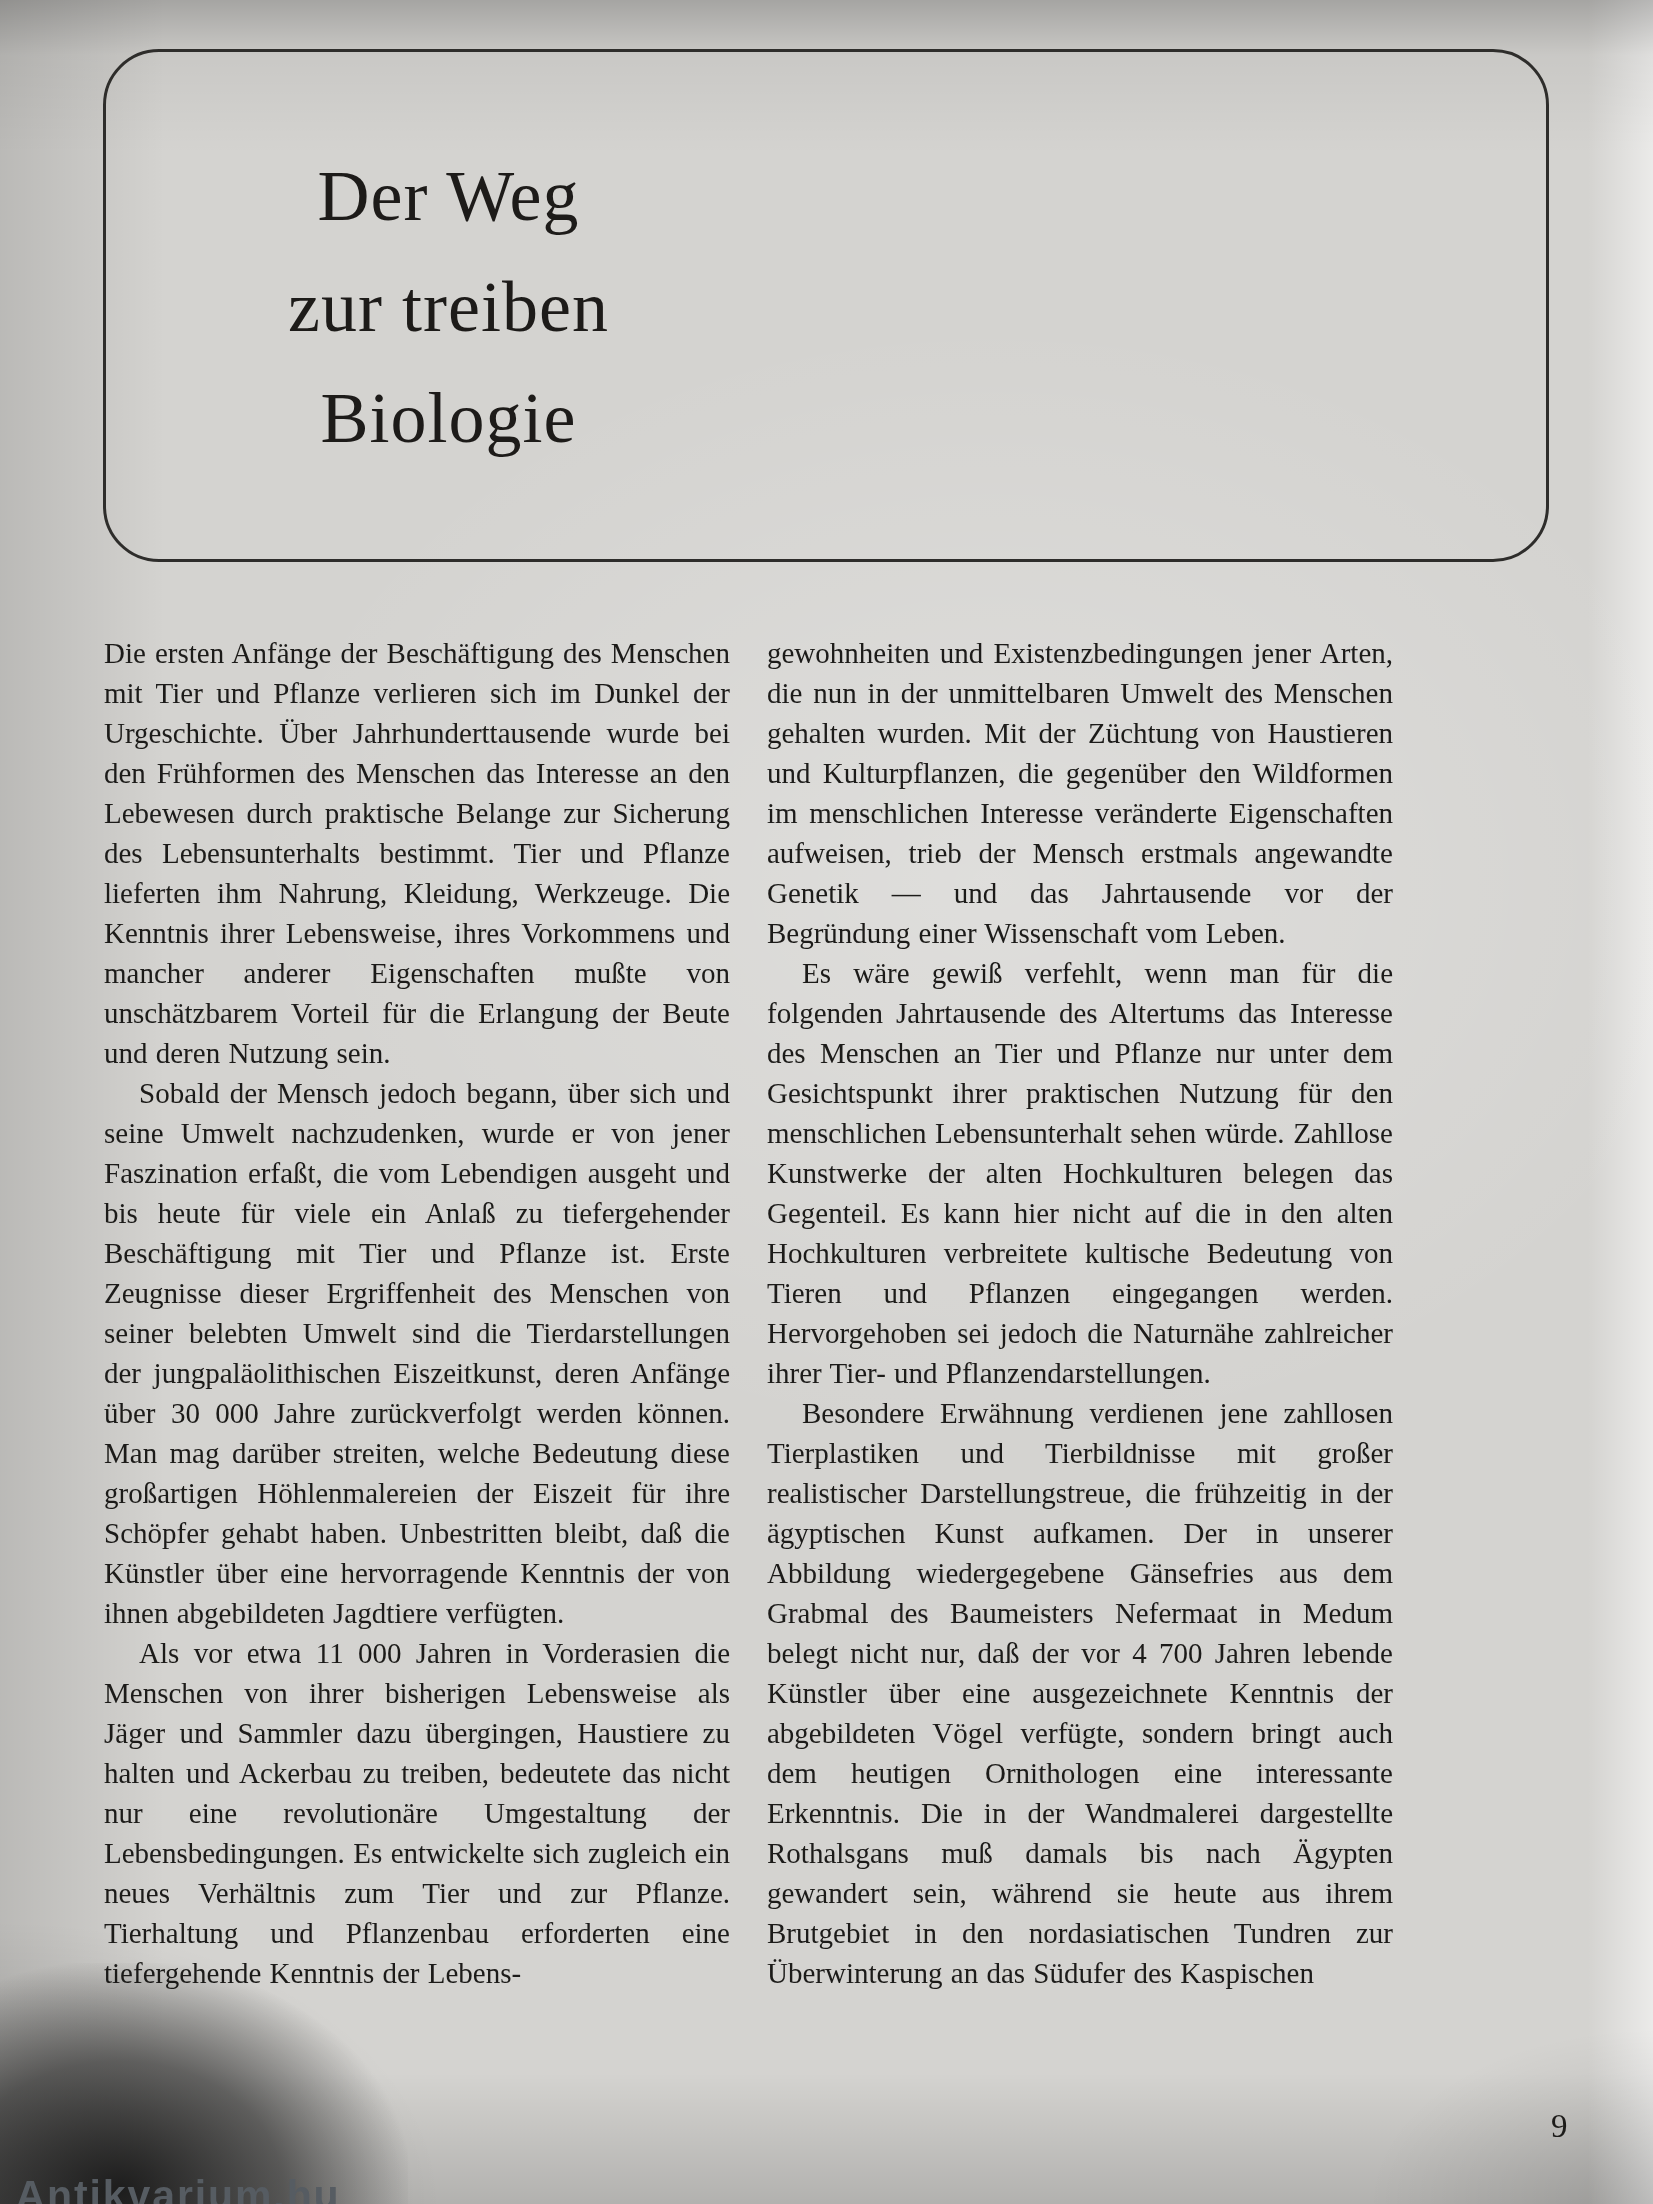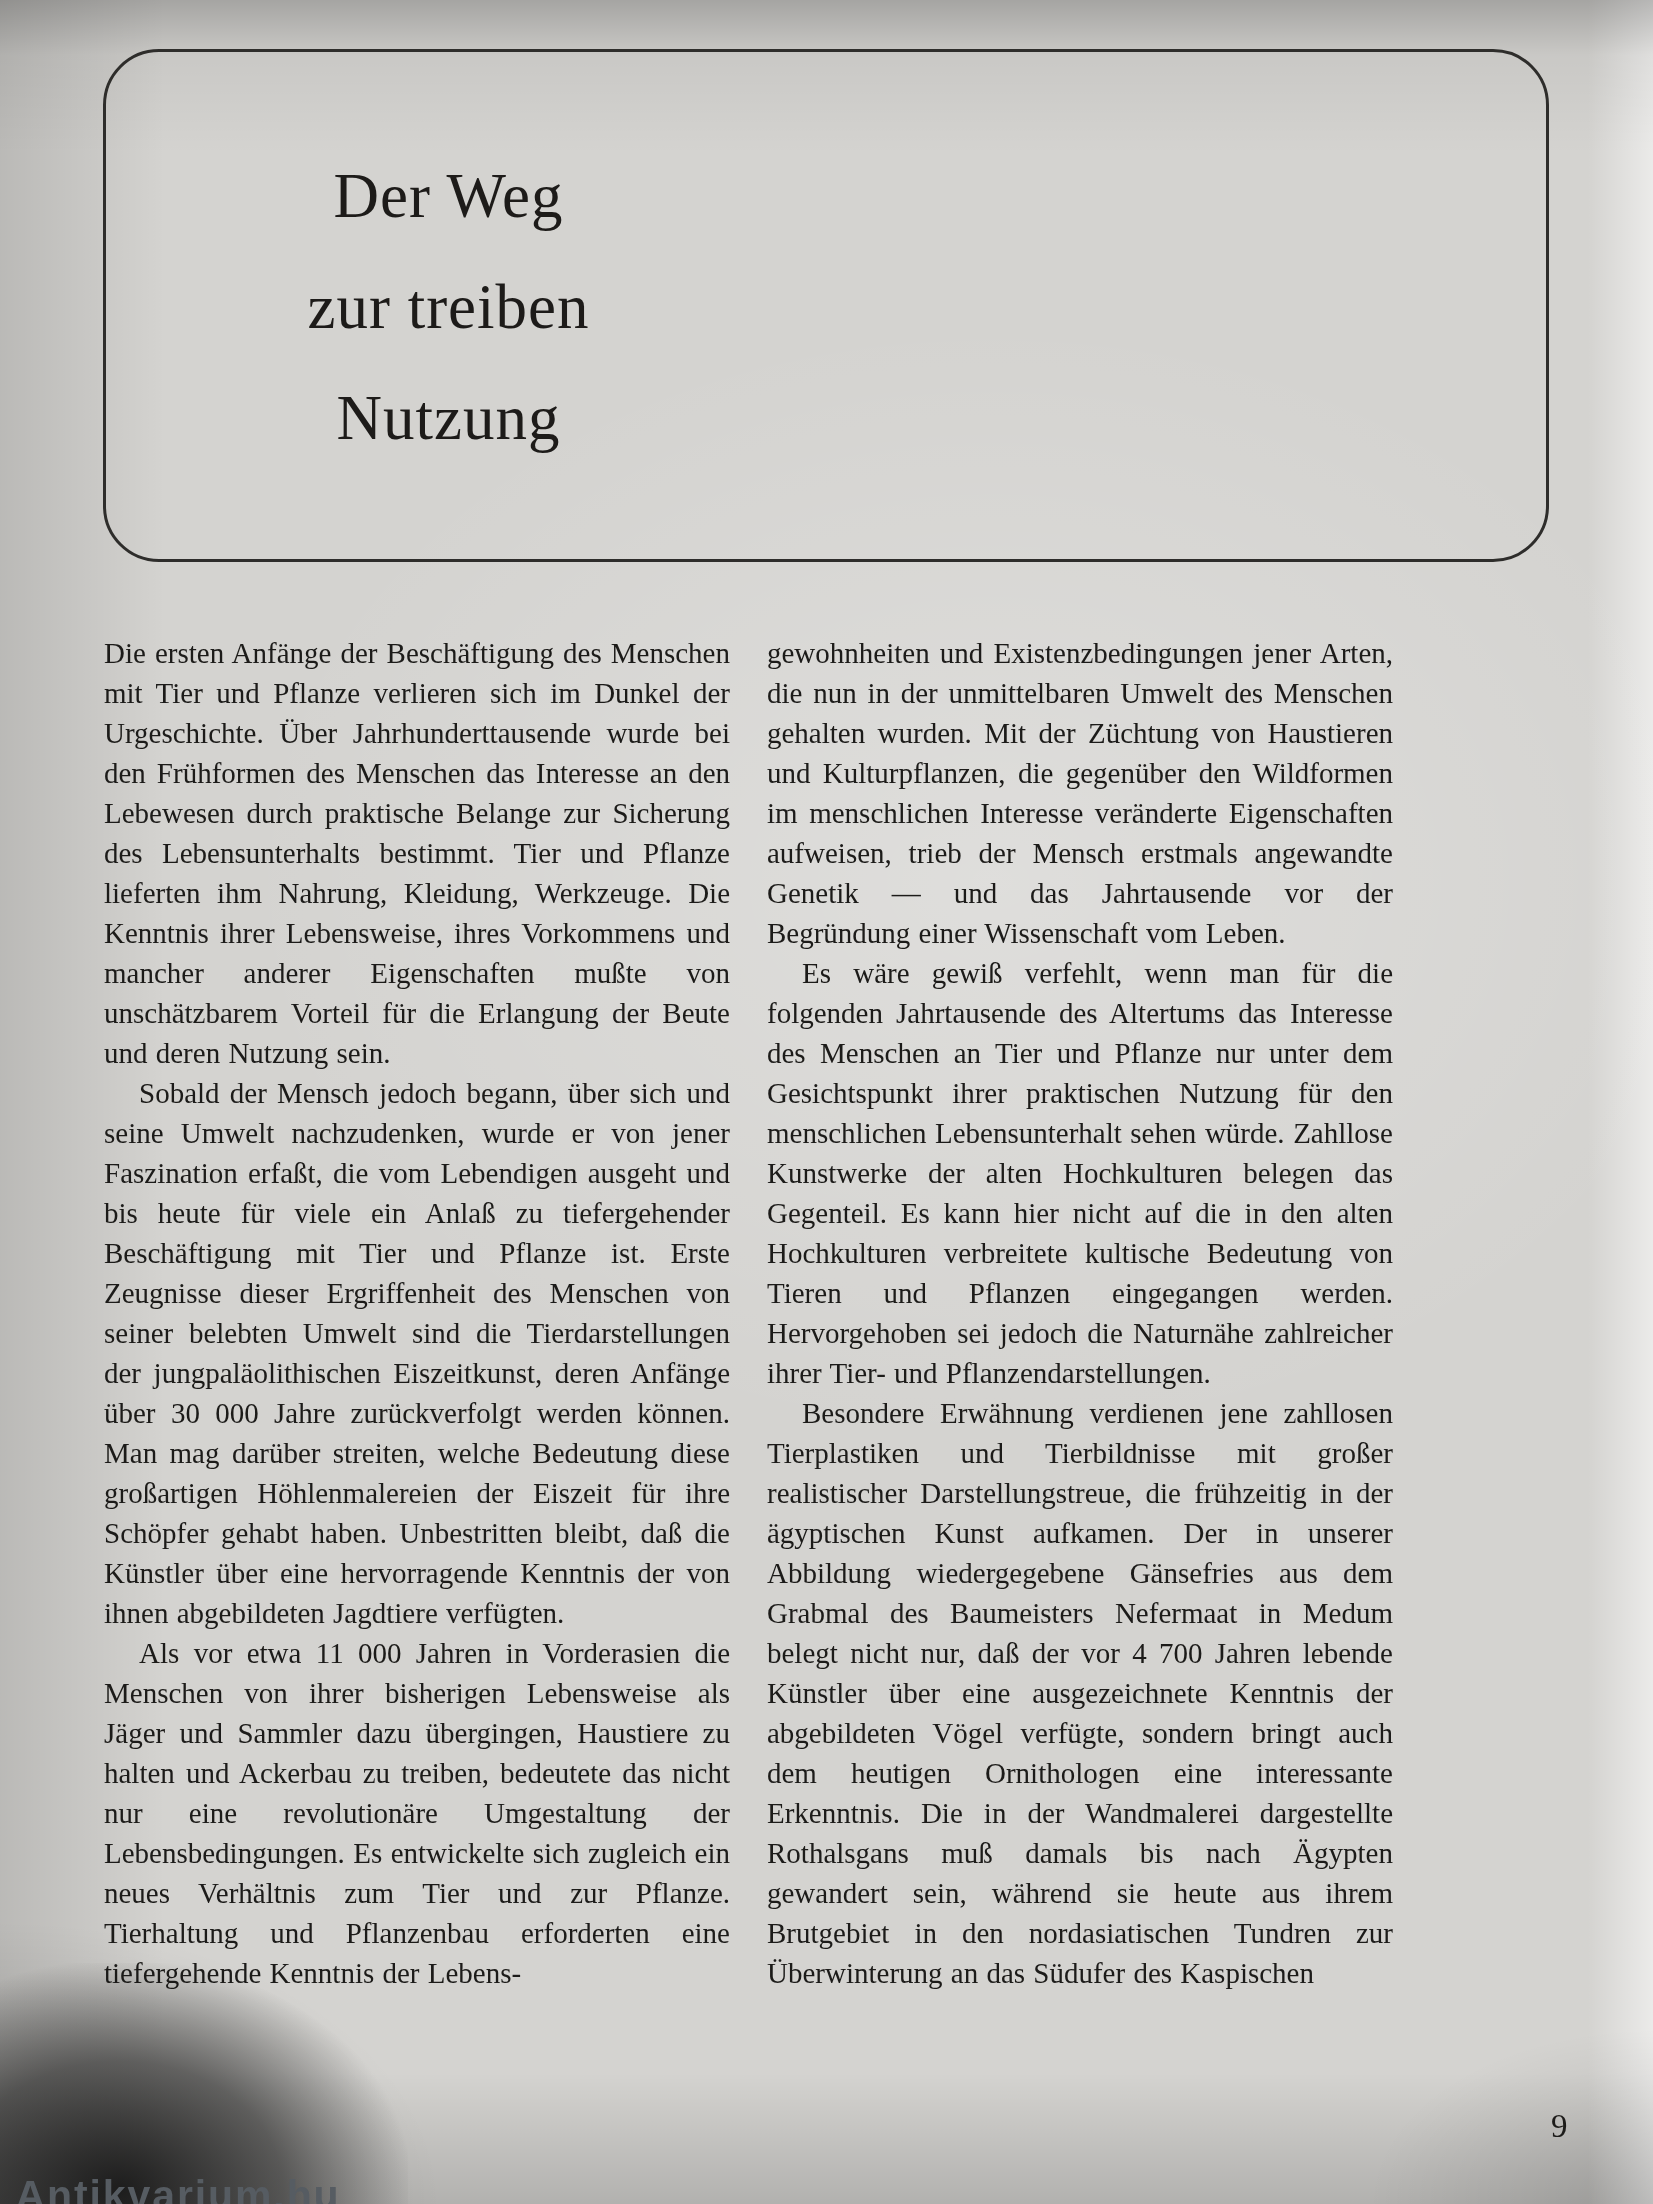--- a/index.html
+++ b/index.html
@@ -36,21 +36,21 @@
     height: 507px;
     border: 3.9px solid #2e2d2b;
     border-radius: 56px;
   }
   .title {
     position: absolute;
     left: 0;
     top: 89px;
     width: 685px;
     text-align: center;
-    font-size: 63px;
+    font-size: 72px;
     line-height: 111px;
     color: #1d1b19;
     letter-spacing: 1px;
   }
   .columns {
     position: absolute;
     left: 64px;
     top: 633px;
     width: 1289px;
     display: flex;
@@ -101,21 +101,21 @@
 </style>
 </head>
 <body>
 
 <div class="paper">
 
   <div class="title-box">
     <div class="title">
       <div class="title-line">Der Weg</div>
       <div class="title-line">zur treiben</div>
-      <div class="title-line">Nutzung</div>
+      <div class="title-line">Biologie</div>
     </div>
   </div>
 
   <div class="columns">
     <div class="col">
       <p class="para">Die ersten Anfänge der Beschäftigung des Menschen mit Tier und Pflanze verlieren sich im Dunkel der Urgeschichte. Über Jahrhunderttausende wurde bei den Frühformen des Menschen das Interesse an den Lebewesen durch praktische Belange zur Sicherung des Lebensunterhalts bestimmt. Tier und Pflanze lieferten ihm Nahrung, Kleidung, Werkzeuge. Die Kenntnis ihrer Lebensweise, ihres Vorkommens und mancher anderer Eigenschaften mußte von unschätzbarem Vorteil für die Erlangung der Beute und deren Nutzung sein.</p>
       <p class="para indent">Sobald der Mensch jedoch begann, über sich und seine Umwelt nachzudenken, wurde er von jener Faszination erfaßt, die vom Lebendigen ausgeht und bis heute für viele ein Anlaß zu tiefergehender Beschäftigung mit Tier und Pflanze ist. Erste Zeugnisse dieser Ergriffenheit des Menschen von seiner belebten Umwelt sind die Tierdarstellungen der jungpaläolithischen Eiszeitkunst, deren Anfänge über 30&nbsp;000 Jahre zurückverfolgt werden können. Man mag darüber streiten, welche Bedeutung diese großartigen Höhlenmalereien der Eiszeit für ihre Schöpfer gehabt haben. Unbestritten bleibt, daß die Künstler über eine hervorragende Kenntnis der von ihnen abgebildeten Jagdtiere verfügten.</p>
       <p class="para indent">Als vor etwa 11&nbsp;000 Jahren in Vorderasien die Menschen von ihrer bisherigen Lebensweise als Jäger und Sammler dazu übergingen, Haustiere zu halten und Ackerbau zu treiben, bedeutete das nicht nur eine revolutionäre Umgestaltung der Lebensbedingungen. Es entwickelte sich zugleich ein neues Verhältnis zum Tier und zur Pflanze. Tierhaltung und Pflanzenbau erforderten eine tiefergehende Kenntnis der Lebens-</p>
     </div>
     <div class="col">

